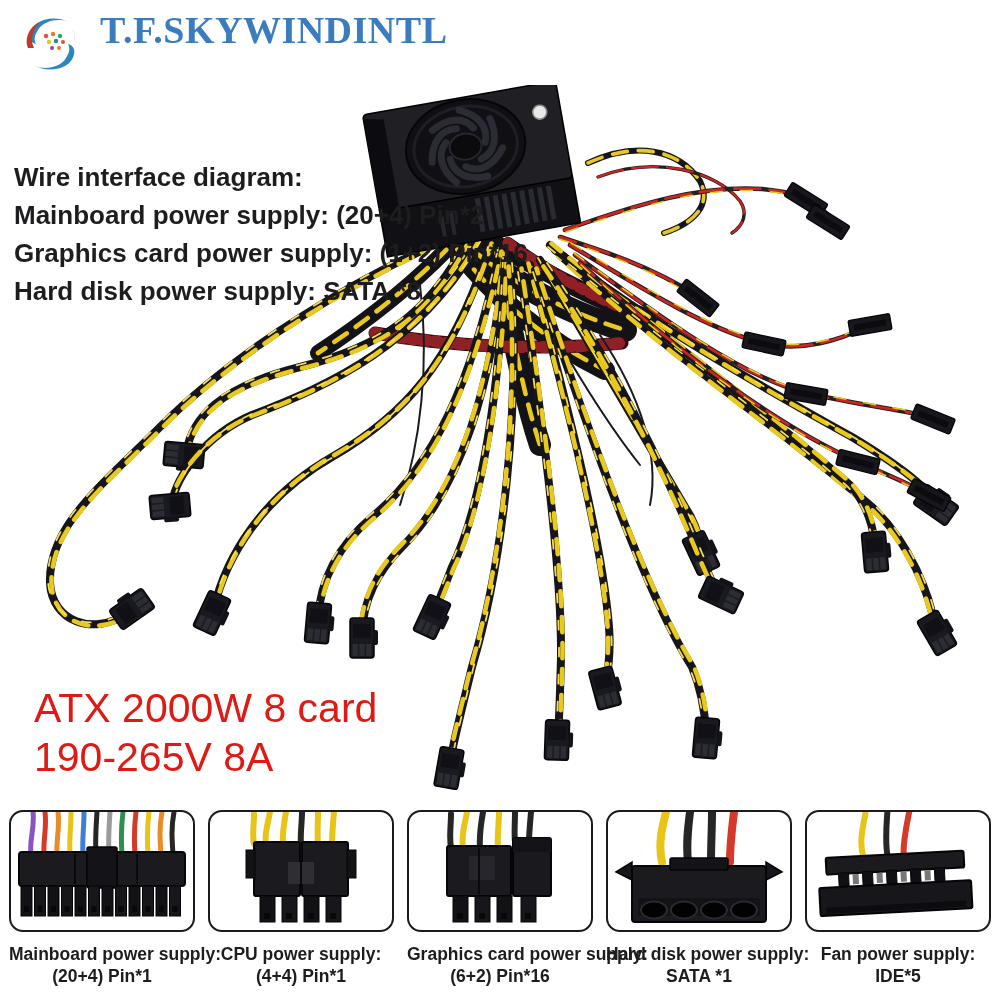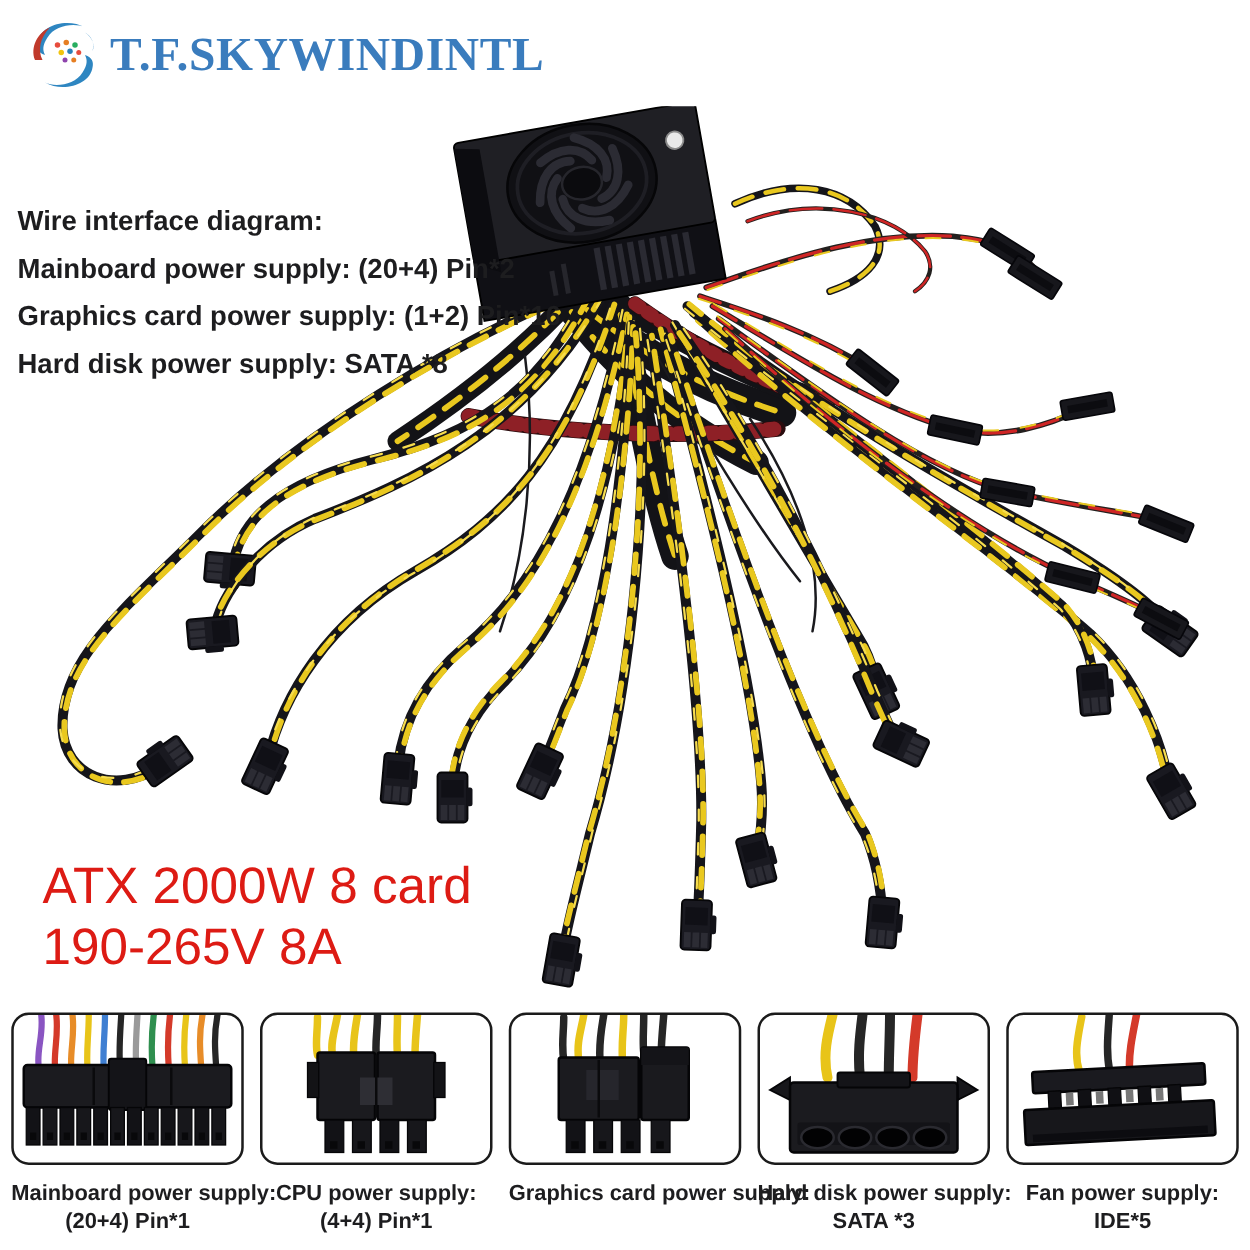--- a/index.html
+++ b/index.html
@@ -1,28 +1,28 @@
 <!DOCTYPE html>
 <html style="--brandBlue: #3a7cbd; --accentRed: #dd1b14; --textBlack: #1d1d1f; --cableYellow: #e9c81f; --wireRed: #cf2525; --connectorBlack: #17171a; --psuBlack: #1c1c20;"><head>
 <meta charset="utf-8">
 <style>
   html,body{margin:0;padding:0;}
   body{
     width:1000px;height:1000px;position:relative;background:#ffffff;
     font-family:"Liberation Sans",sans-serif;overflow:hidden;
     -webkit-font-smoothing:antialiased;
   }
-  .logo{position:absolute;left:16px;top:8px;display:flex;align-items:center;gap:0;z-index:3;}
+  .logo{position:absolute;left:16px;top:8px;display:flex;align-items:flex-start;gap:12px;z-index:3;}
   .brand{
     font-family:"Liberation Serif",serif;font-weight:bold;font-size:38px;
     color:var(--brandBlue,#3a7cbd);letter-spacing:.5px;
   }
   .specs{
     position:absolute;left:14px;top:158px;z-index:3;
-    font-weight:bold;font-size:22px;color:var(--textBlack,#1d1d1f);line-height:38px;
+    font-weight:bold;font-size:26px;color:var(--textBlack,#1d1d1f);line-height:38px;
     white-space:nowrap;
   }
   .photo{position:absolute;left:0;top:85px;z-index:1;}
   .highlight{
     position:absolute;left:34px;top:684px;z-index:3;
     color:var(--accentRed,#dd1b14);font-weight:normal;font-size:41px;line-height:49px;white-space:nowrap;
   }
   .thumbs{
     position:absolute;left:0;top:810px;width:1000px;z-index:2;
     display:flex;justify-content:center;gap:13px;
@@ -442,20 +442,21 @@
         <g fill="#08080a">
           <rect x="48" y="101" width="6" height="6"></rect>
             <rect x="70" y="101" width="6" height="6"></rect>
           <rect x="92" y="101" width="6" height="6"></rect>
             <rect x="116" y="101" width="6" height="6"></rect>
         </g>
       </svg>
     </div>
     <div class="tcap">
       <div>Graphics card power supply:</div>
+      <div>(6+2) Pin*16</div>
     </div>
   </div>
 
   <div class="thumb">
     <div class="tbox">
       <svg width="182" height="114" viewBox="0 0 182 114">
         <g stroke-width="8" fill="none" stroke-linecap="round">
           <path d="M58,0 C54,16 50,32 54,50" stroke="#e8c419"></path>
           <path d="M82,0 C80,16 78,32 80,50" stroke="#262626"></path>
           <path d="M104,0 C104,16 103,32 103,50" stroke="#262626"></path>
@@ -469,21 +470,21 @@
         <g>
           <ellipse cx="46" cy="98" rx="13" ry="8.5" fill="#020203" stroke="#2a2a30" stroke-width="2"></ellipse>
           <ellipse cx="76" cy="98" rx="13" ry="8.5" fill="#020203" stroke="#2a2a30" stroke-width="2"></ellipse>
           <ellipse cx="106" cy="98" rx="13" ry="8.5" fill="#020203" stroke="#2a2a30" stroke-width="2"></ellipse>
           <ellipse cx="136" cy="98" rx="13" ry="8.5" fill="#020203" stroke="#2a2a30" stroke-width="2"></ellipse>
         </g>
       </svg>
     </div>
     <div class="tcap">
       <div>Hard disk power supply:</div>
-      <div>SATA *3</div>
+      <div>SATA *1</div>
     </div>
   </div>
 
   <div class="thumb">
     <div class="tbox">
       <svg width="182" height="114" viewBox="0 0 182 114">
         <g transform="rotate(-3 91 70)">
           <g stroke-width="6" fill="none" stroke-linecap="round">
             <path d="M62,0 C58,16 54,30 58,44" stroke="#e8c419"></path>
             <path d="M84,0 C82,16 80,30 82,44" stroke="#262626"></path>

